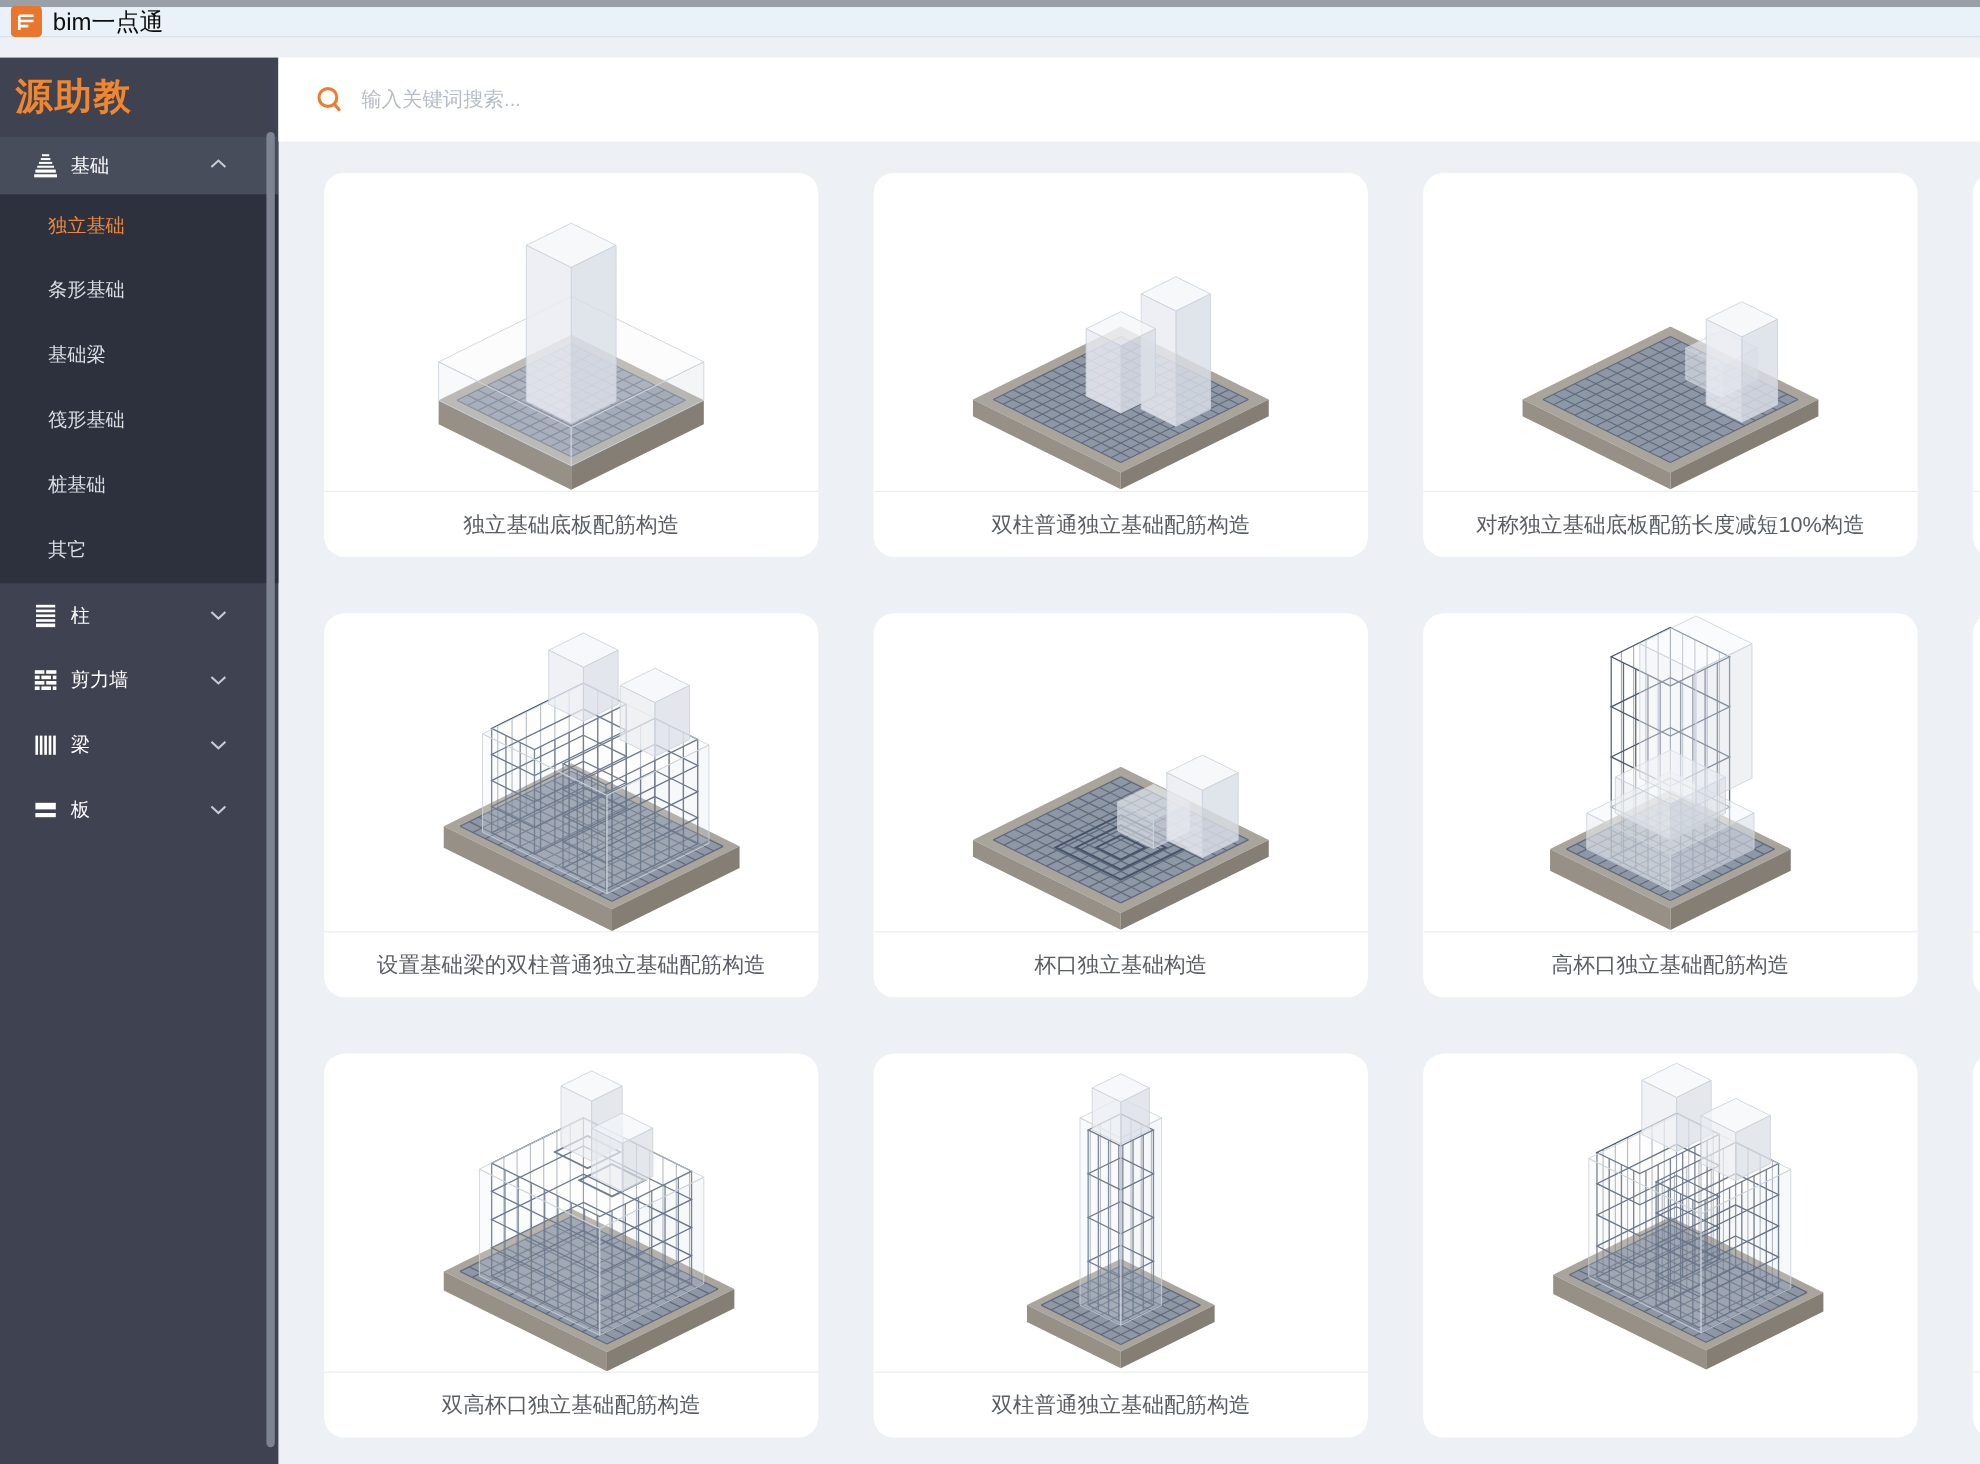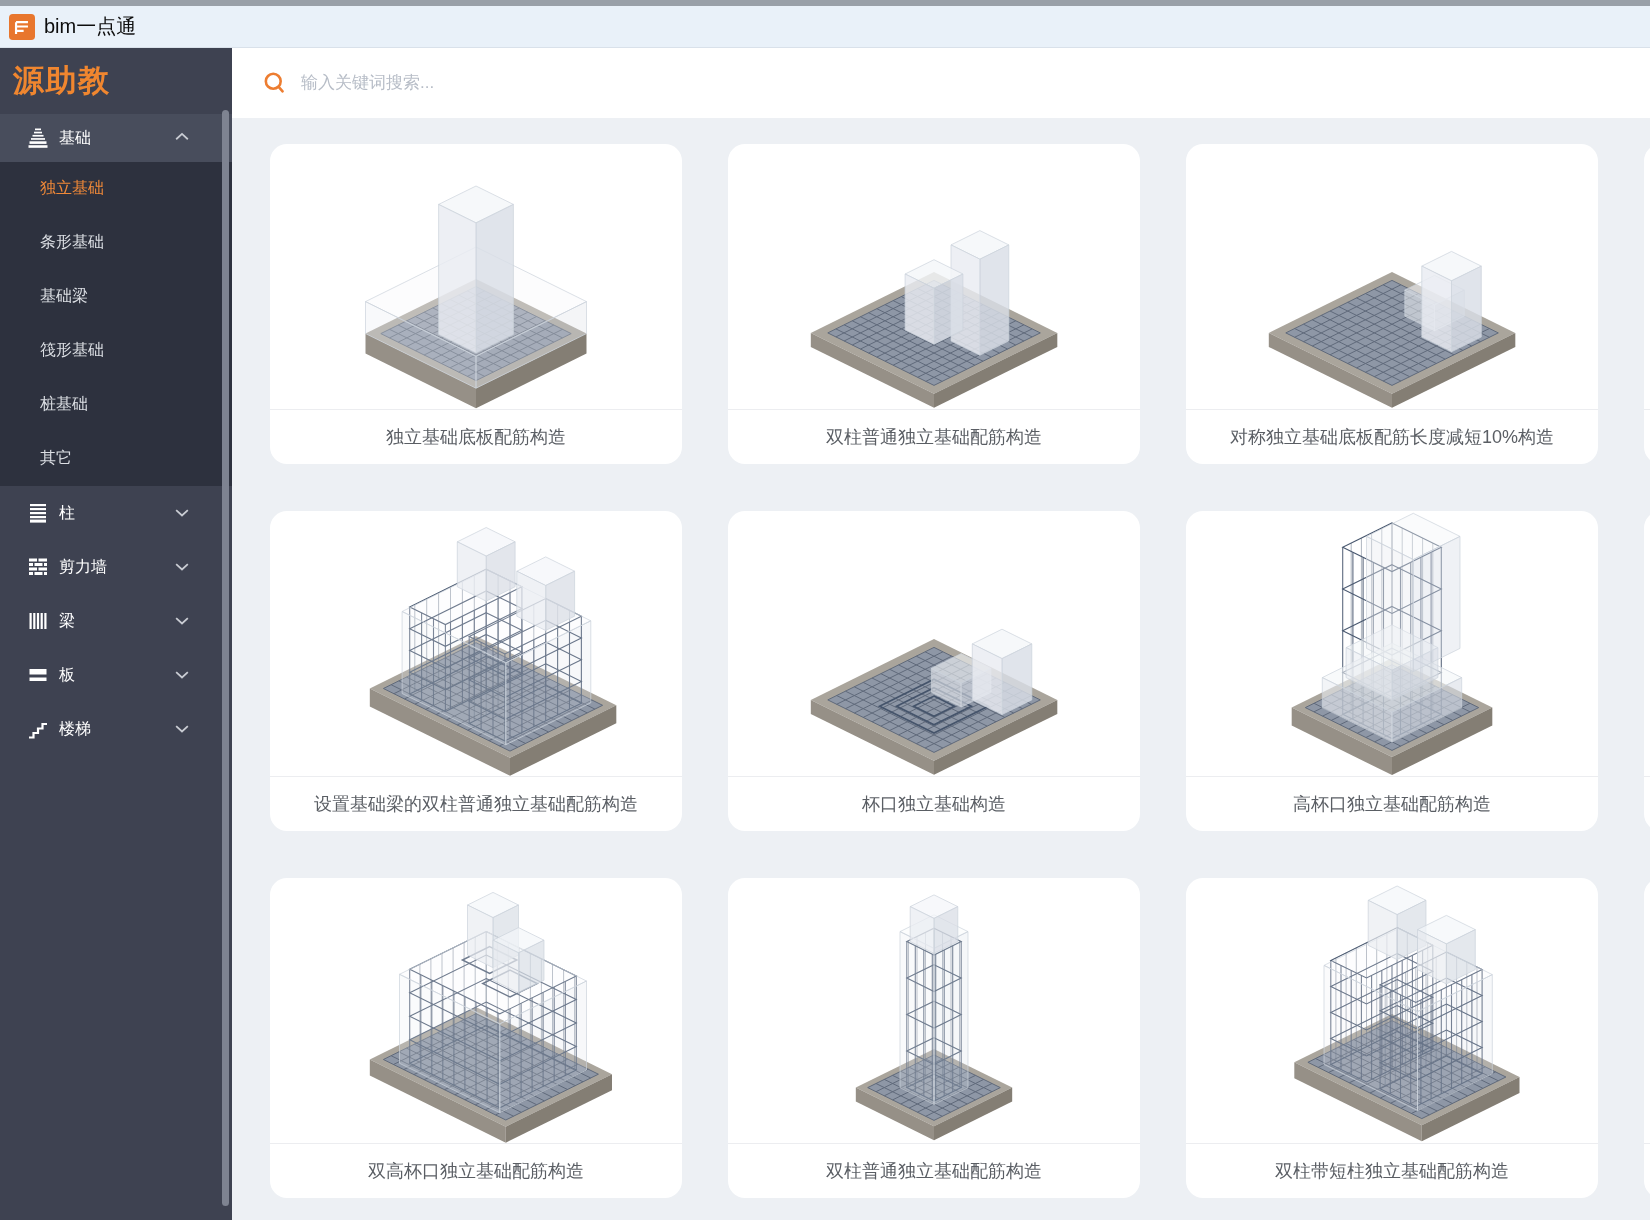--- a/index.html
+++ b/index.html
@@ -3,21 +3,21 @@
 <meta charset="utf-8">
 <style>
   html,body{margin:0;padding:0;}
   body{
     width:1650px;height:1220px;position:relative;overflow:hidden;
     background:#edf0f4;font-family:"Liberation Sans",sans-serif;
   }
   
   .win-strip{position:absolute;left:0;top:0;width:100%;height:6px;background:#99a0a8;}
   .tabbar{
-    position:absolute;left:0;top:6px;width:100%;height:42px;background:#e9f1f9;
+    position:absolute;left:0;top:6px;width:100%;height:25px;background:#e9f1f9;
     border-bottom:1px solid #d9e1ea;display:flex;align-items:center;box-sizing:border-box;
   }
   .favicon{width:26px;height:26px;margin-left:9px;flex:0 0 auto;}
   .tab-title{margin-left:9px;font-size:20px;color:#0d0d0d;}
   
   .sidebar{position:absolute;left:0;top:48px;width:232px;height:1172px;background:#3e4251;}
   .logo{height:66px;display:flex;align-items:center;padding-left:13px;
         color:#f0862f;font-size:31px;font-weight:bold;letter-spacing:1.5px;}
   .parent-row{height:54px;display:flex;align-items:center;padding:0 26px;color:#ffffff;
               font-size:16px;cursor:pointer;font-family:Liberation Serif, serif;}
@@ -129,29 +129,20 @@
         <svg class="chev" viewBox="0 0 24 24">
           <polyline points="5,8.5 12,15 19,8.5" fill="none" stroke="#c9ccd3" stroke-width="2.1"></polyline>
         </svg>
       </div>
       <div class="parent-row">
         <svg class="p-icon" viewBox="0 0 24 24">
           <rect x="3.5" y="6" width="17" height="5.5" fill="#fff"></rect>
           <rect x="3.5" y="14.5" width="17" height="3.5" fill="#fff"></rect>
         </svg>
         <span class="p-label">板</span>
-        <svg class="chev" viewBox="0 0 24 24">
-          <polyline points="5,8.5 12,15 19,8.5" fill="none" stroke="#c9ccd3" stroke-width="2.1"></polyline>
-        </svg>
-      </div>
-      <div class="parent-row">
-        <svg class="p-icon" viewBox="0 0 24 24">
-          <path d="M3 20.5 h4.5 v-4.5 h4.5 v-4.5 h4.5 v-4.5 h4.5" fill="none" stroke="#fff" stroke-width="2.2"></path>
-        </svg>
-        <span class="p-label">楼梯</span>
         <svg class="chev" viewBox="0 0 24 24">
           <polyline points="5,8.5 12,15 19,8.5" fill="none" stroke="#c9ccd3" stroke-width="2.1"></polyline>
         </svg>
       </div>
     </nav>
   <div class="side-thumb"></div>
 </div>
 
 <div class="search-row">
   <svg class="search-icon" viewBox="0 0 24 24">
@@ -742,19 +733,18 @@
           <polygon points="306.3,96.6 231.5,133.6 231.5,232.6 306.3,195.6" fill="#d9dee6" fill-opacity="0.2" stroke="#ccd2db" stroke-width="0.7"></polygon>
           <polygon points="138.0,87.4 231.5,133.6 231.5,232.6 138.0,186.4" fill="#e9ecf1" fill-opacity="0.2" stroke="#ccd2db" stroke-width="0.7"></polygon>
           <polygon points="211.1,8.0 240.0,22.3 211.1,36.6 182.2,22.3" fill="#f4f6f9" fill-opacity="0.7" stroke="#ccd2db" stroke-width="0.7"></polygon>
           <polygon points="240.0,22.3 211.1,36.6 211.1,81.6 240.0,67.3" fill="#d9dee6" fill-opacity="0.7" stroke="#ccd2db" stroke-width="0.7"></polygon>
           <polygon points="182.2,22.3 211.1,36.6 211.1,81.6 182.2,67.3" fill="#e9ecf1" fill-opacity="0.7" stroke="#ccd2db" stroke-width="0.7"></polygon>
           <polygon points="260.4,37.4 289.3,51.6 260.4,65.9 231.5,51.6" fill="#f4f6f9" fill-opacity="0.7" stroke="#ccd2db" stroke-width="0.7"></polygon>
           <polygon points="289.3,51.6 260.4,65.9 260.4,105.9 289.3,91.6" fill="#d9dee6" fill-opacity="0.7" stroke="#ccd2db" stroke-width="0.7"></polygon>
           <polygon points="231.5,51.6 260.4,65.9 260.4,105.9 231.5,91.6" fill="#e9ecf1" fill-opacity="0.7" stroke="#ccd2db" stroke-width="0.7"></polygon>
         </svg>
       </div>
-      <div class="card-caption">双柱带短柱独立基础配筋构造</div>
     </div>
     <div class="card">
       <div class="card-img"></div>
       <div class="card-caption"></div>
     </div>
   </div>
 
 </body></html>

